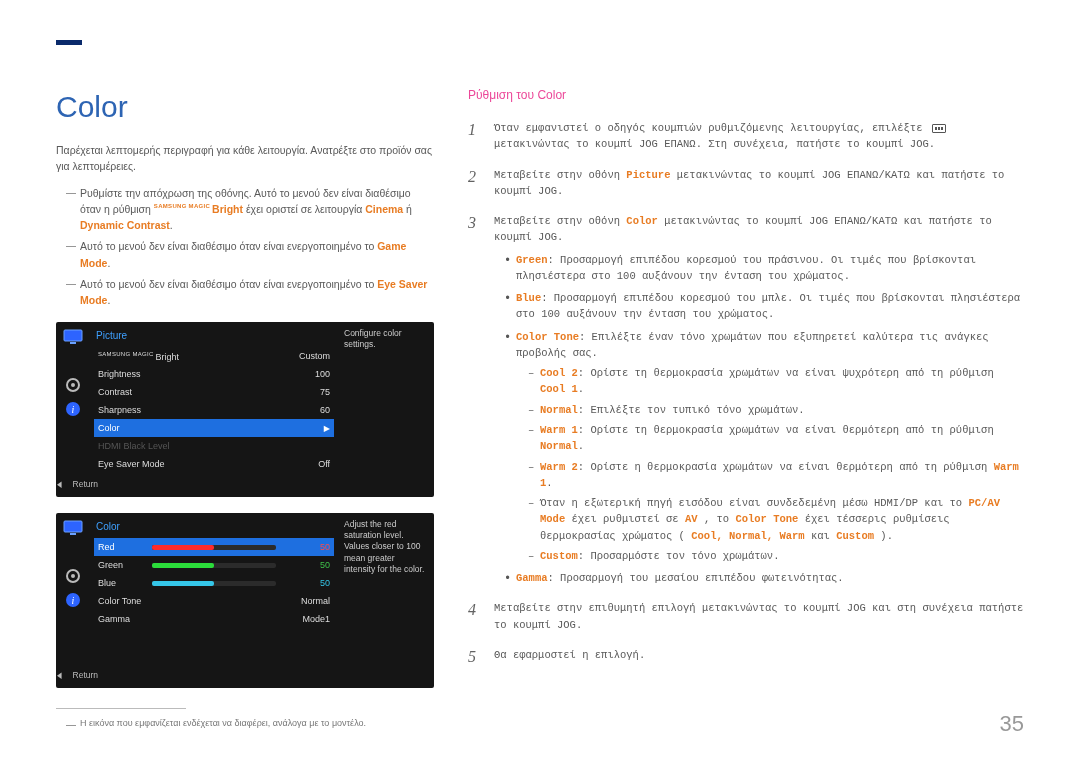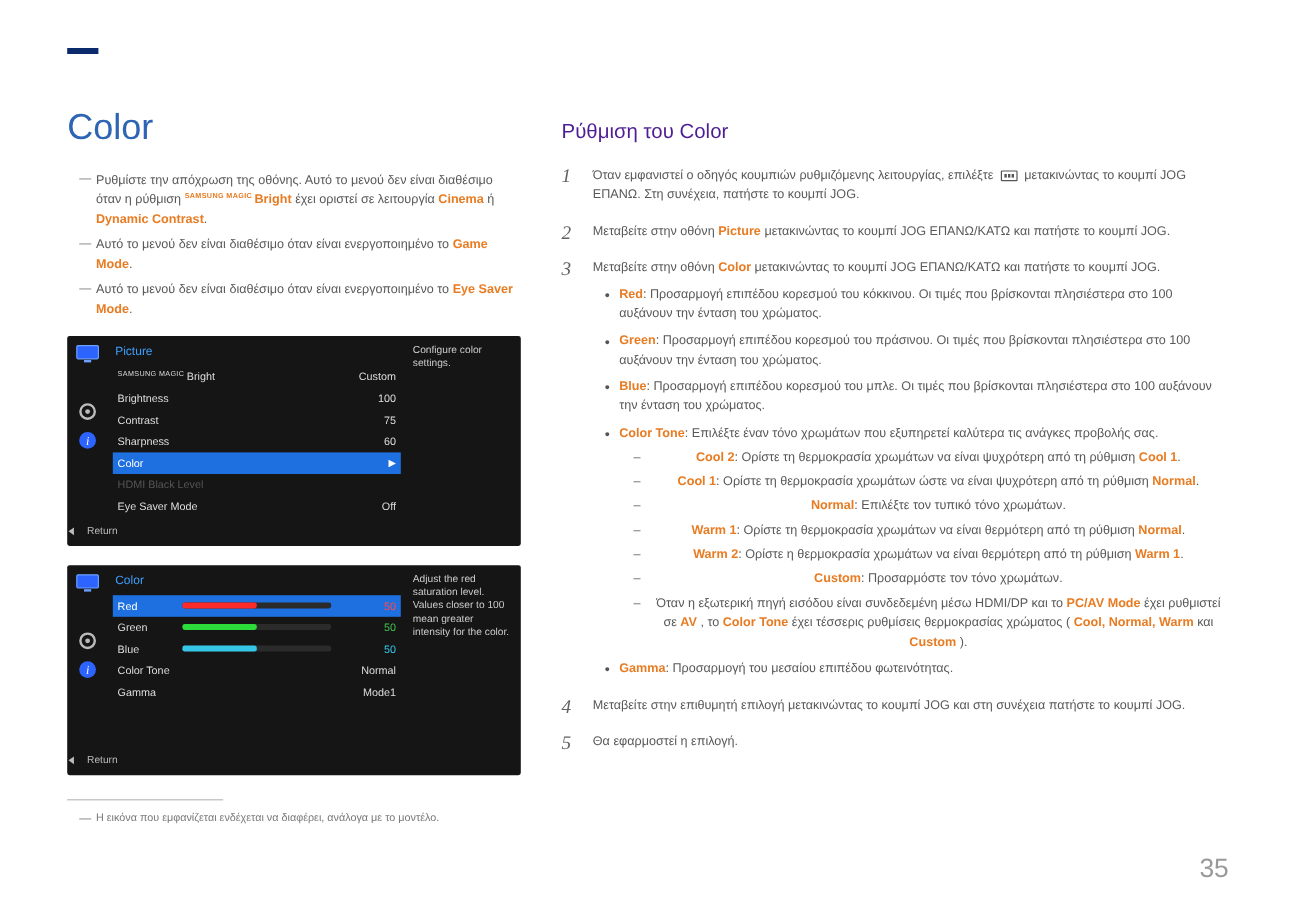--- a/index.html
+++ b/index.html
@@ -3,21 +3,21 @@
 <meta charset="utf-8">
 <style>
   * { box-sizing: border-box; margin: 0; padding: 0; }
   html, body { width: 1080px; height: 763px; font-family: Arial, Helvetica, sans-serif; color: #595959; background: #fff; }
   .page { padding: 70px 56px 0 56px; position: relative; height: 100%; }
   .top-rule { position:absolute; top:40px; left:56px; width:26px; height:5px; background:#0a2a6b; }
   .columns { display:flex; gap:34px; }
   .col-left  { width: 378px; }
   .col-right { flex:1; }
   h1.section-title { font-size:30px; font-weight:400; color:#2d64b3; margin-top:20px; margin-bottom:18px; }
-  h2.subsection   { font-size:17px; font-weight:400; color:#4c1d95; margin-top:30px; margin-bottom:18px; }
+  h2.subsection   { font-size:12px; font-weight:400; color:#ec4899; margin-top:18px; margin-bottom:18px; }
   p, li, .txt { font-size:10.5px; line-height:1.55; }
   .intro { margin-bottom:10px; }
   .dash-list { list-style:none; padding-left:10px; }
   .dash-list > li { position:relative; padding-left:14px; margin-bottom:5px; }
   .dash-list > li::before { content:"―"; position:absolute; left:0; top:0; color:#777; font-size:10px;}
   .c-orange { color:#e87c23; }
   .c-orange-b { color:#e87c23; font-weight:bold; }
   .bold { font-weight:bold; }
   .footnote-rule { border:none; border-top:1px solid #bbb; width:130px; margin:20px 0 8px 0; }
   .footnote { font-size:9px; color:#777; }
@@ -42,43 +42,44 @@
   .osd-tip { width:96px; font-size:8.5px; color:#ccc; padding:6px 8px 0 6px; line-height:1.3;}
   .osd-return { text-align:left; font-size:8.5px; color:#bbb; padding:4px 10px 2px 0;}
   .osd-return .tri{ display:inline-block; transform:scaleX(0.7); margin-right:10px;}
   .c-green { color:#3ec24a; }
   .c-cyan  { color:#35c6e8; }
   .c-red2  { color:#ff4a4a; }
   .small-arrow { font-size:8px; margin-left:4px;}
 
   
   ol.steps { list-style:none; counter-reset: step; }
-  ol.steps > li { position:relative; padding-left:26px; margin-bottom:14px; }
+  ol.steps > li { position:relative; padding-left:26px; margin-bottom:14px;font-family:Liberation Mono, monospace; }
   ol.steps > li::before { counter-increment: step; content: counter(step); position:absolute; left:0; top:-2px; font-family: Georgia, 'Times New Roman', serif; font-style:italic; font-size:16px; color:#626262; }
   ol.steps ul.bul { list-style:none; padding-left:10px; margin-top:6px;}
   ol.steps ul.bul > li { position:relative; padding-left:12px; margin-bottom:6px;}
   ol.steps ul.bul > li::before{ content:"•"; position:absolute; left:0; top:0; font-size:12px; color:#555;}
-  ul.sub { list-style:none; padding-left:12px; margin-top:4px;text-align:center;}
+  ul.sub { list-style:none; padding-left:12px; margin-top:4px;}
   ul.sub > li { position:relative; padding-left:12px; margin-bottom:4px;}
   ul.sub > li::before{ content:"‒"; position:absolute; left:0; top:0; color:#666;}
   .menu-glyph { display:inline-block; width:14px; height:9px; border:1.5px solid #555; vertical-align:middle; position:relative; margin:0 3px; border-radius:1px;}
   .menu-glyph::before{content:""; position:absolute; inset:2px; border-left:2px solid #555; border-right:2px solid #555;}
   .menu-glyph::after{content:""; position:absolute; left:50%; top:2px; bottom:2px; width:2px; margin-left:-1px; background:#555;}
 </style>
 </head>
 <body>
 
 <div class="page">
   <div class="top-rule"></div>
 
   <div class="columns">
 
     <div class="col-left">
       <h1 class="section-title">Color</h1>
 
+      <p class="intro txt">Παρέχεται λεπτομερής περιγραφή για κάθε λειτουργία. Ανατρέξτε στο προϊόν σας για λεπτομέρειες.</p>
 
       <ul class="dash-list">
         <li>
           <span>Ρυθμίστε την απόχρωση της οθόνης. Αυτό το μενού δεν είναι διαθέσιμο όταν η ρύθμιση </span>
           <span class="magic c-orange-b" style="color:#e87c23;">SAMSUNG MAGIC</span><span class="c-orange-b">Bright</span>
           <span> έχει οριστεί σε λειτουργία </span>
           <span class="c-orange-b">Cinema</span>
           <span> ή </span>
           <span class="c-orange-b">Dynamic Contrast</span><span>.</span>
         </li>
@@ -231,45 +232,43 @@
           <span class="txt">Μεταβείτε στην οθόνη </span>
           <span class="c-orange bold">Picture</span>
           <span class="txt"> μετακινώντας το κουμπί JOG ΕΠΑΝΩ/ΚΑΤΩ και πατήστε το κουμπί JOG.</span>
         </li>
         <li>
           <span class="txt">Μεταβείτε στην οθόνη </span>
           <span class="c-orange bold">Color</span>
           <span class="txt"> μετακινώντας το κουμπί JOG ΕΠΑΝΩ/ΚΑΤΩ και πατήστε το κουμπί JOG.</span>
 
           <ul class="bul">
-            <li><span class="c-orange bold">Red</span><span class="txt">: Προσαρμογή επιπέδου κορεσμού του κόκκινου. Οι τιμές που βρίσκονται πλησιέστερα στο 100 αυξάνουν την ένταση του χρώματος.</span></li>
             <li><span class="c-orange bold">Green</span><span class="txt">: Προσαρμογή επιπέδου κορεσμού του πράσινου. Οι τιμές που βρίσκονται πλησιέστερα στο 100 αυξάνουν την ένταση του χρώματος.</span></li>
             <li><span class="c-orange bold">Blue</span><span class="txt">: Προσαρμογή επιπέδου κορεσμού του μπλε. Οι τιμές που βρίσκονται πλησιέστερα στο 100 αυξάνουν την ένταση του χρώματος.</span></li>
             <li>
               <span class="c-orange bold">Color Tone</span><span class="txt">: Επιλέξτε έναν τόνο χρωμάτων που εξυπηρετεί καλύτερα τις ανάγκες προβολής σας.</span>
               <ul class="sub">
                 <li><span class="c-orange bold">Cool 2</span><span class="txt">: Ορίστε τη θερμοκρασία χρωμάτων να είναι ψυχρότερη από τη ρύθμιση </span><span class="c-orange bold">Cool 1</span>.</li>
-                <li><span class="c-orange bold">Cool 1</span><span class="txt">: Ορίστε τη θερμοκρασία χρωμάτων ώστε να είναι ψυχρότερη από τη ρύθμιση </span><span class="c-orange bold">Normal</span>.</li>
                 <li><span class="c-orange bold">Normal</span><span class="txt">: Επιλέξτε τον τυπικό τόνο χρωμάτων.</span></li>
                 <li><span class="c-orange bold">Warm 1</span><span class="txt">: Ορίστε τη θερμοκρασία χρωμάτων να είναι θερμότερη από τη ρύθμιση </span><span class="c-orange bold">Normal</span>.</li>
                 <li><span class="c-orange bold">Warm 2</span><span class="txt">: Ορίστε η θερμοκρασία χρωμάτων να είναι θερμότερη από τη ρύθμιση </span><span class="c-orange bold">Warm 1</span>.</li>
-                <li><span class="c-orange bold">Custom</span><span class="txt">: Προσαρμόστε τον τόνο χρωμάτων.</span></li>
                 <li>
                   <span class="txt">Όταν η εξωτερική πηγή εισόδου είναι συνδεδεμένη μέσω HDMI/DP και το </span>
                   <span class="c-orange bold">PC/AV Mode</span>
                   <span class="txt"> έχει ρυθμιστεί σε </span>
                   <span class="c-orange bold">AV</span>
                   <span class="txt">, το </span>
                   <span class="c-orange bold">Color Tone</span>
                   <span class="txt"> έχει τέσσερις ρυθμίσεις θερμοκρασίας χρώματος (</span>
                   <span class="c-orange bold">Cool, Normal, Warm</span>
                   <span class="txt"> και </span>
                   <span class="c-orange bold">Custom</span>
                   <span class="txt">).</span>
                 </li>
+                <li><span class="c-orange bold">Custom</span><span class="txt">: Προσαρμόστε τον τόνο χρωμάτων.</span></li>
               </ul>
             </li>
             <li>
               <span class="c-orange bold">Gamma</span><span class="txt">: Προσαρμογή του μεσαίου επιπέδου φωτεινότητας.</span>
             </li>
           </ul>
         </li>
         <li class="txt">Μεταβείτε στην επιθυμητή επιλογή μετακινώντας το κουμπί JOG και στη συνέχεια πατήστε το κουμπί JOG.</li>
         <li class="txt">Θα εφαρμοστεί η επιλογή.</li>
       </ol>

